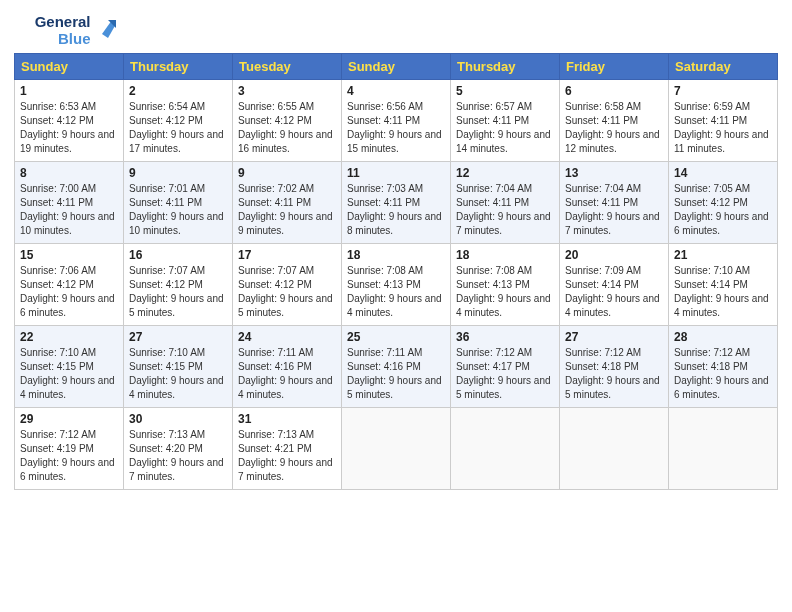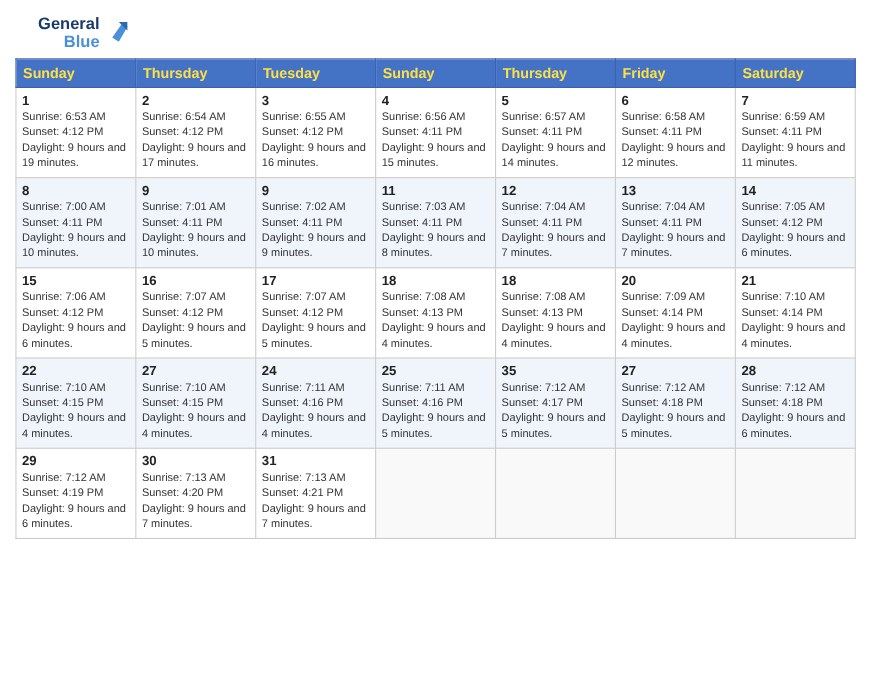--- a/index.html
+++ b/index.html
@@ -221,21 +221,21 @@
           </td>
           <td>
             <span class="day-num">24</span>
             <div class="day-info">Sunrise: 7:11 AM<br>Sunset: 4:16 PM<br>Daylight: 9 hours and 4 minutes.</div>
           </td>
           <td>
             <span class="day-num">25</span>
             <div class="day-info">Sunrise: 7:11 AM<br>Sunset: 4:16 PM<br>Daylight: 9 hours and 5 minutes.</div>
           </td>
           <td>
-            <span class="day-num">35</span>
+            <span class="day-num">36</span>
             <div class="day-info">Sunrise: 7:12 AM<br>Sunset: 4:17 PM<br>Daylight: 9 hours and 5 minutes.</div>
           </td>
           <td>
             <span class="day-num">27</span>
             <div class="day-info">Sunrise: 7:12 AM<br>Sunset: 4:18 PM<br>Daylight: 9 hours and 5 minutes.</div>
           </td>
           <td>
             <span class="day-num">28</span>
             <div class="day-info">Sunrise: 7:12 AM<br>Sunset: 4:18 PM<br>Daylight: 9 hours and 6 minutes.</div>
           </td>

